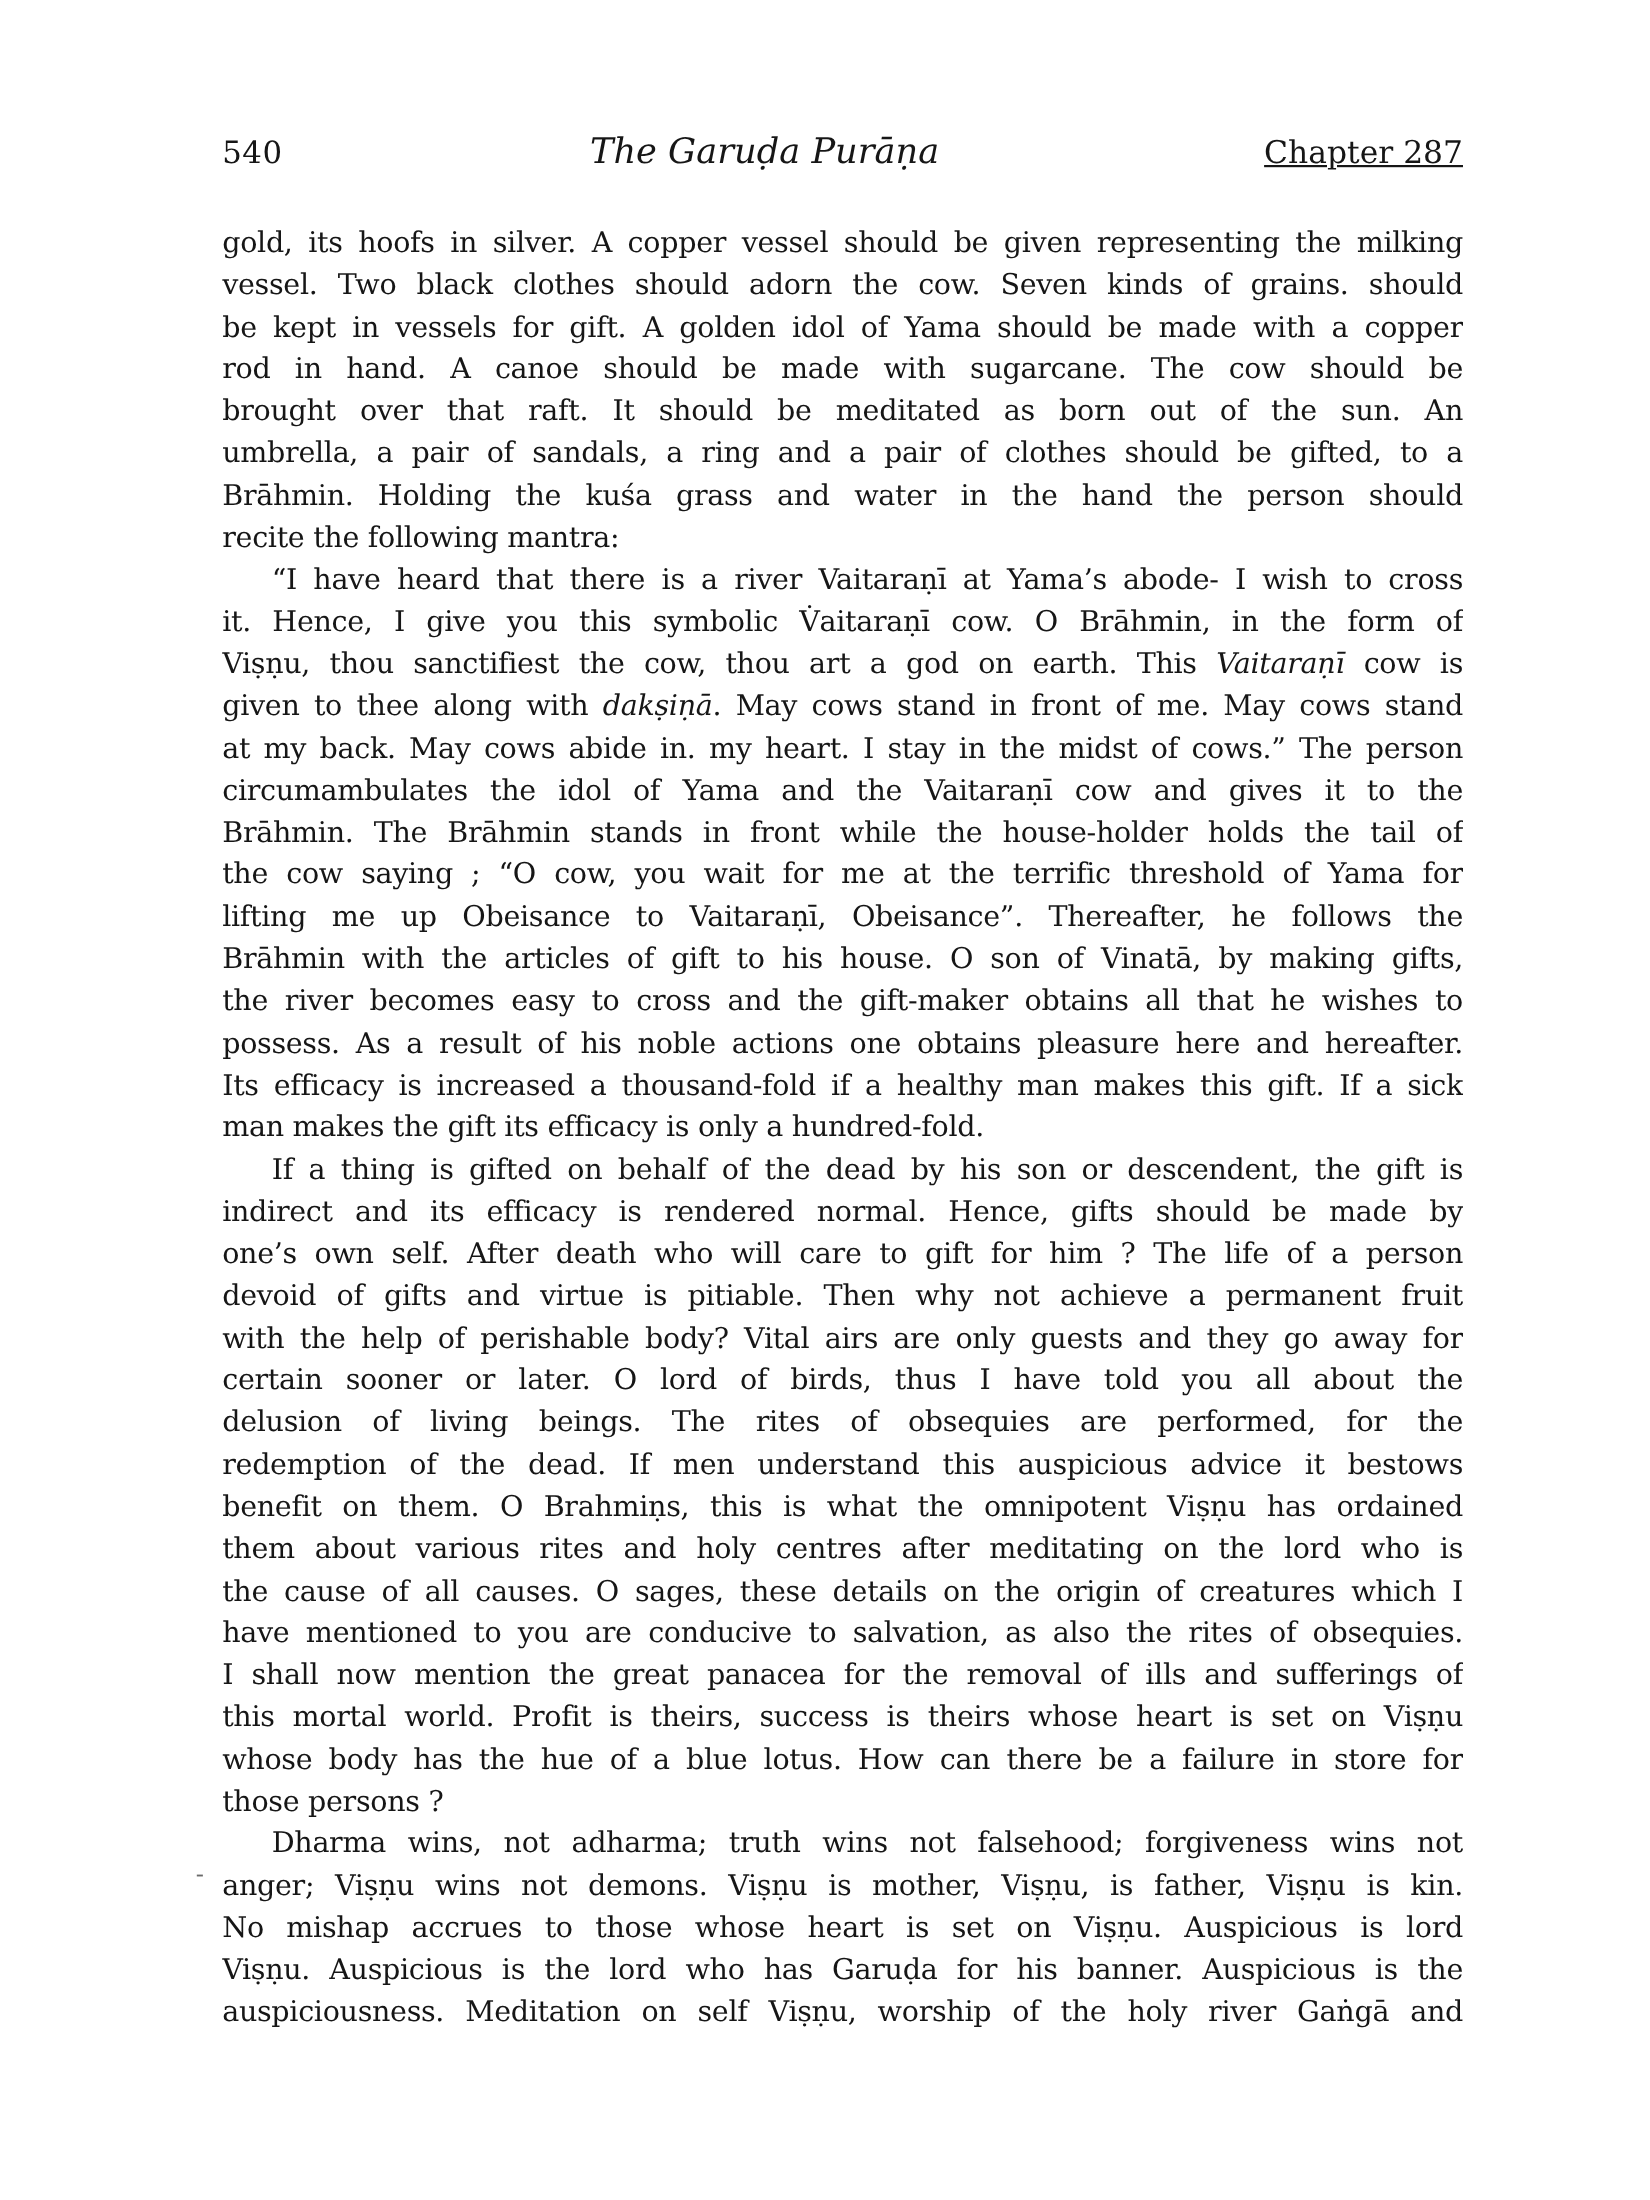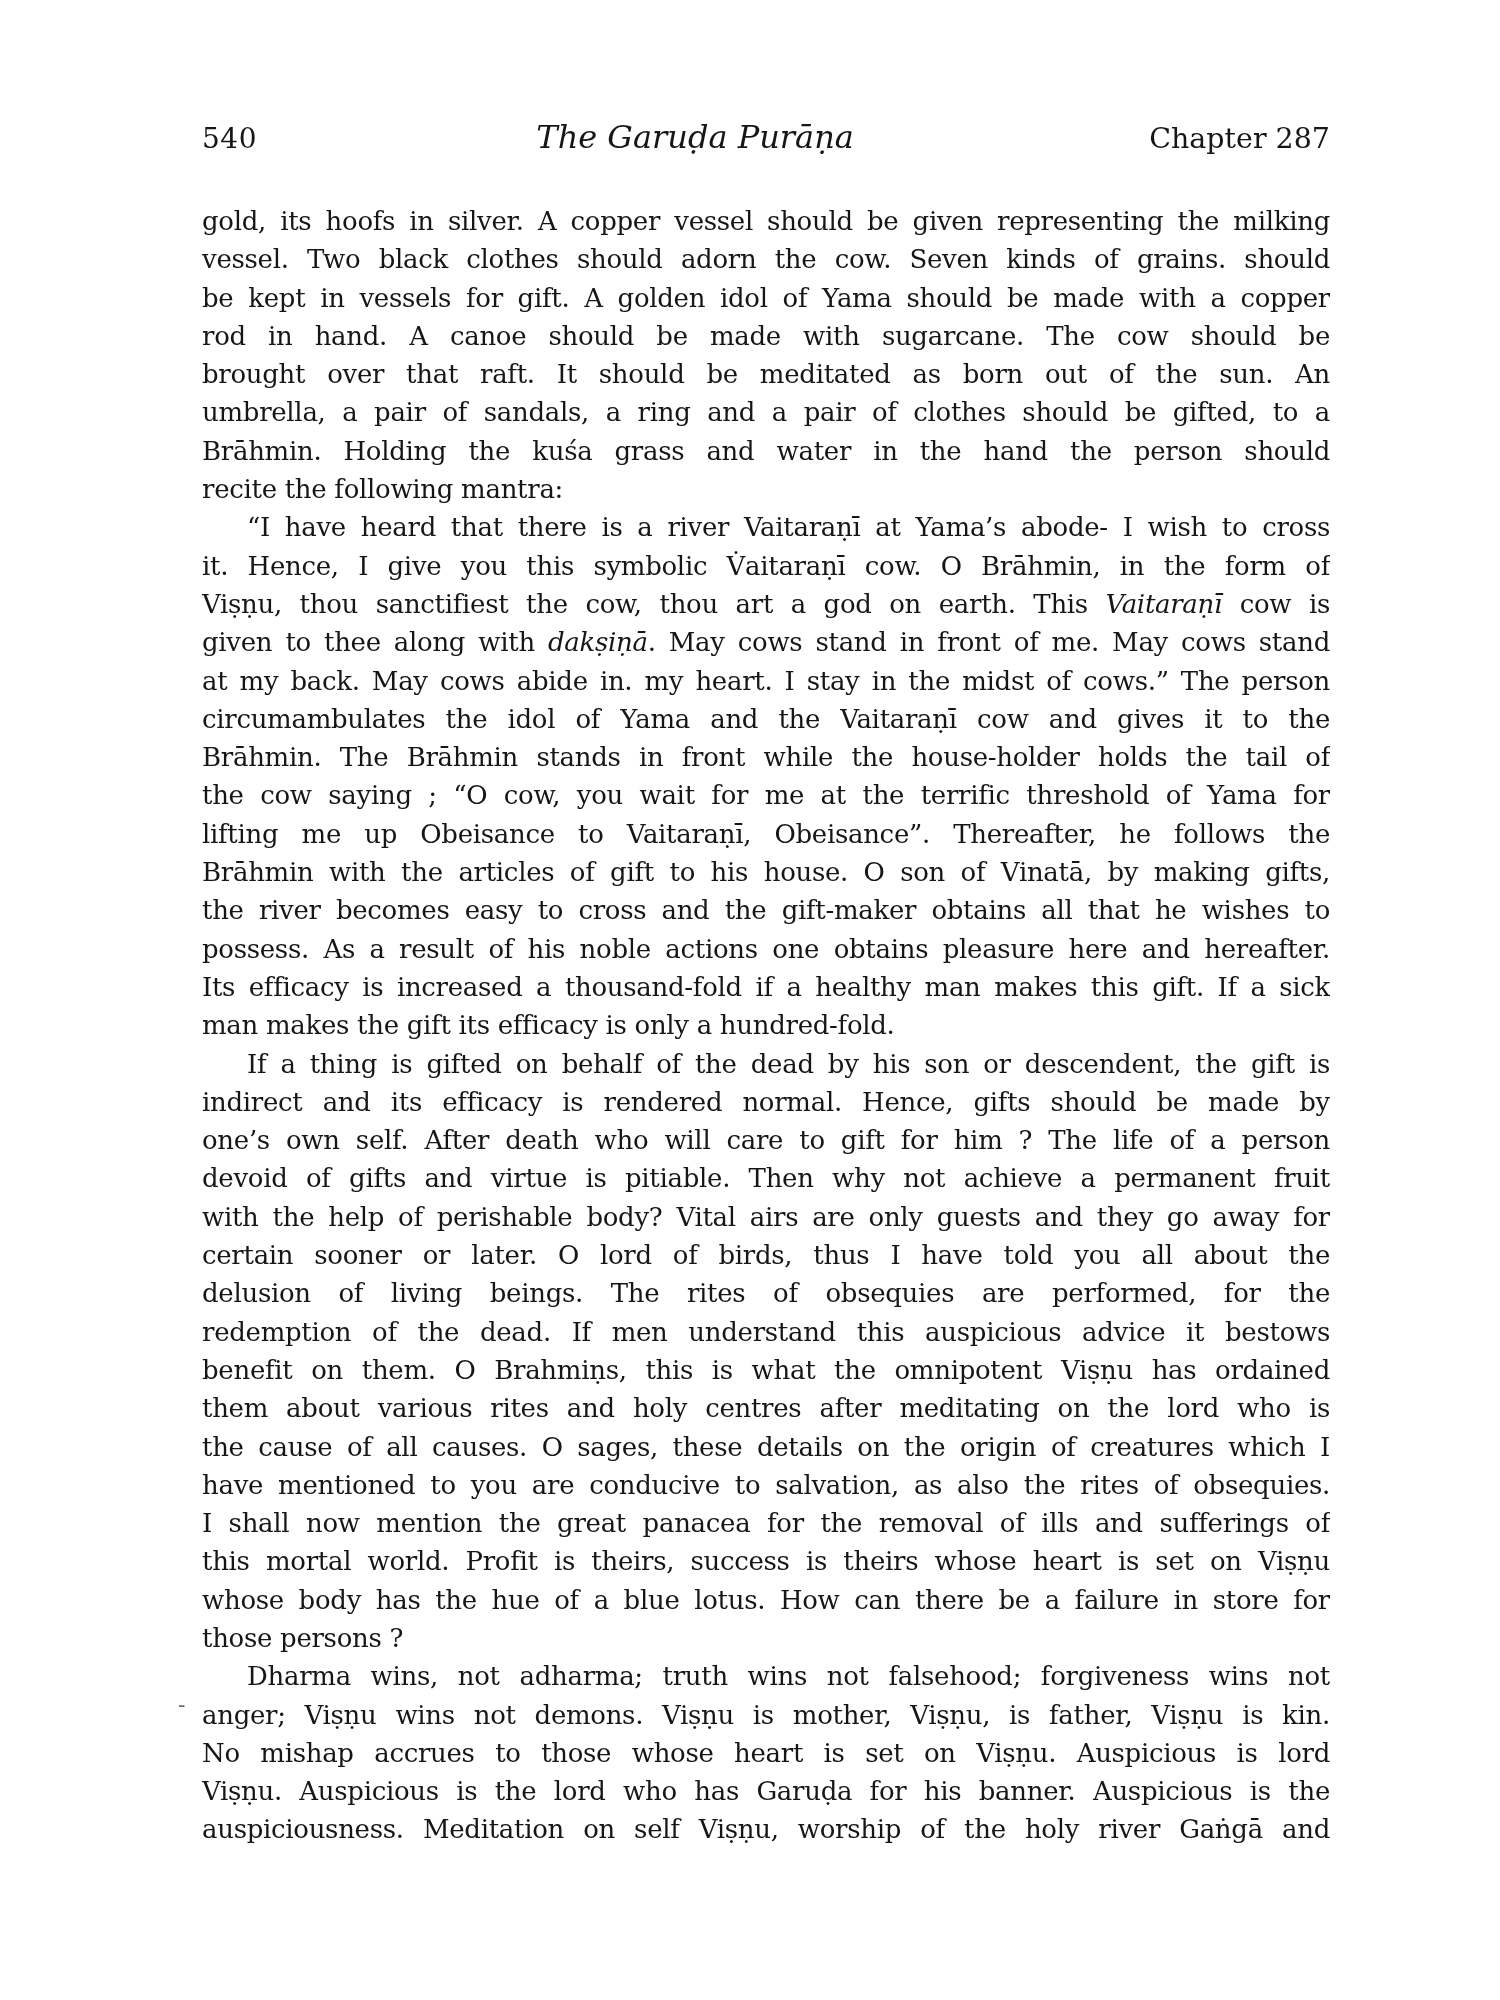--- a/index.html
+++ b/index.html
@@ -25,20 +25,21 @@
     font-size: 28px;
     letter-spacing: 0.5px;
   }
   .running-title {
     font-style: italic;
     font-size: 32px;
     transform: translateX(-8px);
   }
   .chapter-label {
     font-size: 28.5px;
+    text-decoration: underline;
   }
   .body-text {
     position: absolute;
     left: 202px;
     top: 202px;
     width: 1128px;
   }
   .line {
     height: 38.3px;
     line-height: 38.3px;

